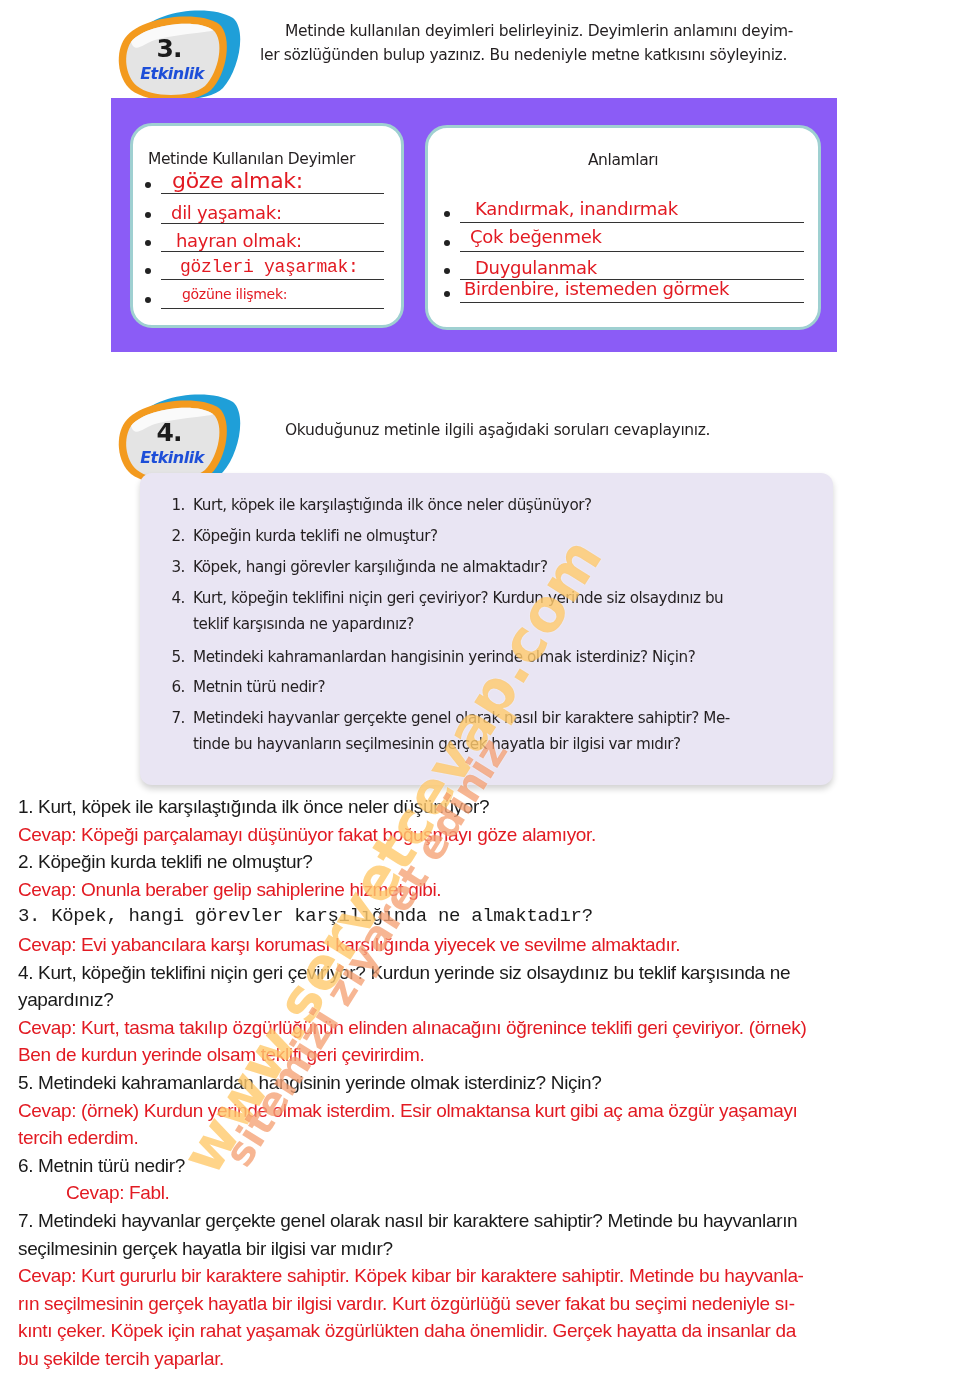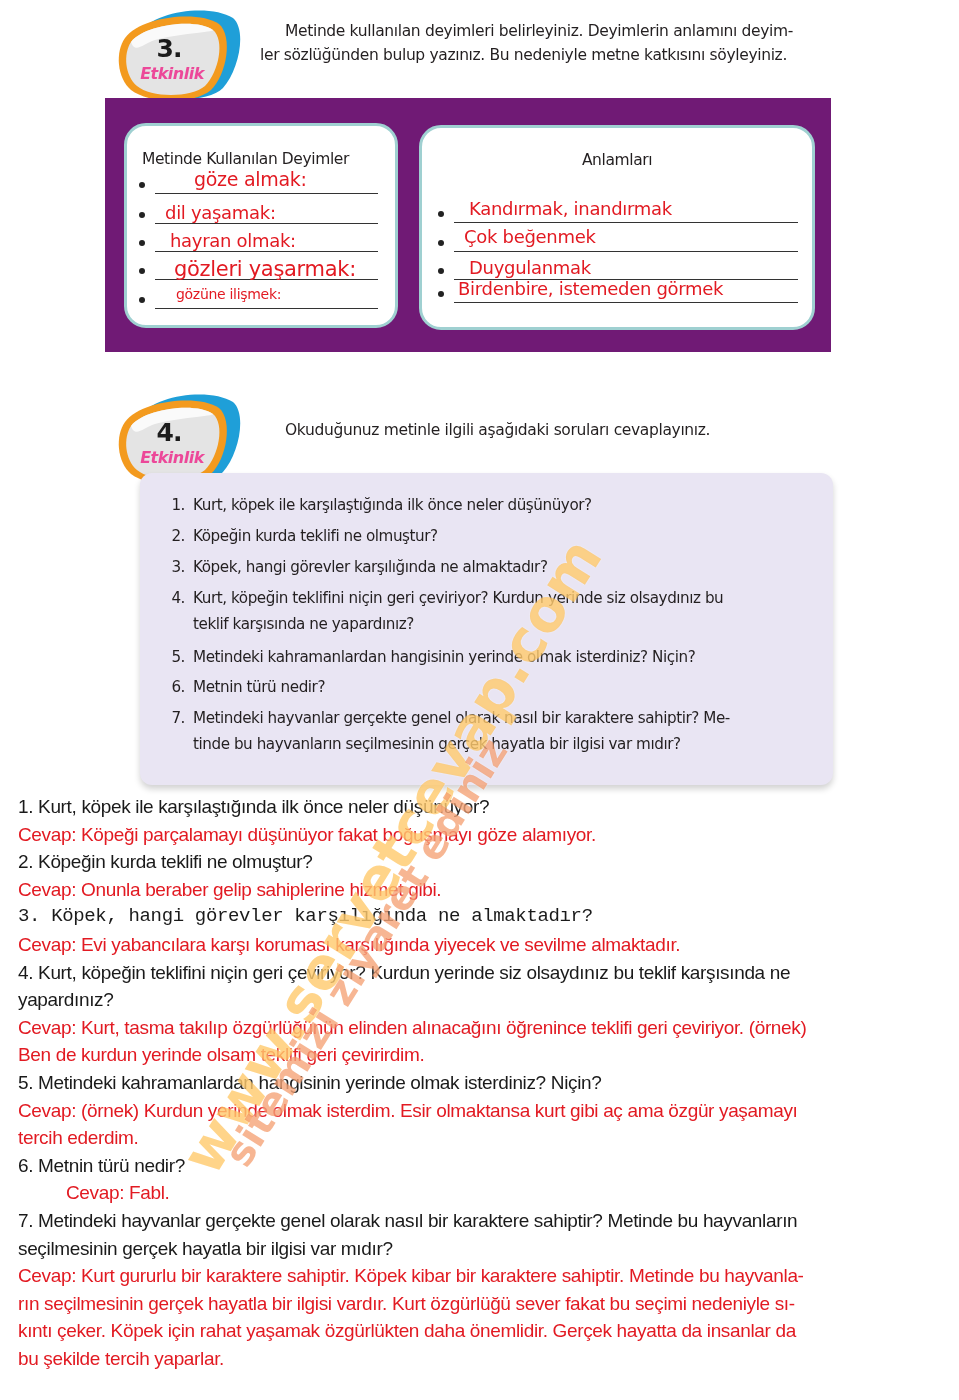--- a/index.html
+++ b/index.html
@@ -14,31 +14,31 @@
     
     .badge { position: absolute; width: 128px; height: 100px; }
     .badge svg { position: absolute; left: 0; top: 0; }
     .badge .num {
       position: absolute; left: 0; width: 108px; top: 30px; text-align: center;
       font-family: "DejaVu Sans", sans-serif; font-weight: bold; font-size: 25px; color: #1c1c1c;
       letter-spacing: -1px;
     }
     .badge .lbl {
       position: absolute; left: 2px; width: 110px; top: 60px; text-align: center;
-      font-family: "DejaVu Sans", sans-serif; font-weight: bold; font-style: italic; font-size: 16px; color: #ec4899;
+      font-family: "DejaVu Sans", sans-serif; font-weight: bold; font-style: italic; font-size: 16px; color: #1d4ed8;
       letter-spacing: -0.5px;
     }
 
     .instr {
       position: absolute; font-family: "DejaVu Sans", sans-serif; font-size: 15.5px; color: #231f20;
       line-height: 24px; letter-spacing: -0.35px;
     }
 
     
-    .panel3 { left: 105px; top: 98px; width: 726px; height: 254px; background: #701a75; }
+    .panel3 { left: 111px; top: 98px; width: 726px; height: 254px; background: #8b5cf6; }
     .card {
       position: absolute; background: #fff; border: 3px solid #9fd0d1; border-radius: 22px;
       box-sizing: border-box;
     }
     .card-title {
       position: absolute; font-family: "DejaVu Sans", sans-serif; font-size: 15.5px; color: #231f20; letter-spacing: -0.4px;
     }
     .line-row { position: absolute; height: 20px; }
     .line-row .dot { position: absolute; left: 0; top: 8px; width: 6px; height: 6px; border-radius: 50%; background: #222; }
     .line-row .rule { position: absolute; left: 16px; right: 0; bottom: 0; border-bottom: 1.3px solid #333; }
@@ -85,36 +85,36 @@
   <div style="margin-left:-25px;">ler sözlüğünden bulup yazınız. Bu nedeniyle metne katkısını söyleyiniz.</div>
 </div>
 
 <div class="abs panel3">
 
   <div class="card" style="left:19px; top:25px; width:274px; height:205px;">
     <div class="card-title" style="left:15px; top:24px;">Metinde Kullanılan Deyimler</div>
     <div class="line-row" style="left:12px; top:48px; width:239px;">
       <span class="dot"></span>
         <span class="rule"></span>
-      <span class="ans" style="left:27px; top:-6px; font-size:19px;margin-left:28px;">göze almak:</span>
+      <span class="ans" style="left:27px; top:-6px; font-size:22px;">göze almak:</span>
     </div>
     <div class="line-row" style="left:12px; top:78px; width:239px;">
       <span class="dot"></span>
         <span class="rule"></span>
       <span class="ans" style="left:26px; top:-2px; font-size:18px;">dil yaşamak:</span>
     </div>
     <div class="line-row" style="left:12px; top:106px; width:239px;">
       <span class="dot"></span>
         <span class="rule"></span>
       <span class="ans" style="left:31px; top:-2px; font-size:18px;">hayran olmak:</span>
     </div>
     <div class="line-row" style="left:12px; top:134px; width:239px;">
       <span class="dot"></span>
         <span class="rule"></span>
-      <span class="ans" style="left:35px; top:-3px; font-size:21px;">gözleri yaşarmak:</span>
+      <span class="ans" style="left:35px; top:-3px; font-size:18px;font-family:Liberation Mono, monospace;">gözleri yaşarmak:</span>
     </div>
     <div class="line-row" style="left:12px; top:163px; width:239px;">
       <span class="dot"></span>
         <span class="rule"></span>
       <span class="ans" style="left:37px; top:-3px; font-size:14px;">gözüne ilişmek:</span>
     </div>
   </div>
 
   <div class="card" style="left:314px; top:27px; width:396px; height:205px;">
     <div class="card-title" style="left:0; width:390px; text-align:center; top:23px;">Anlamları</div>

